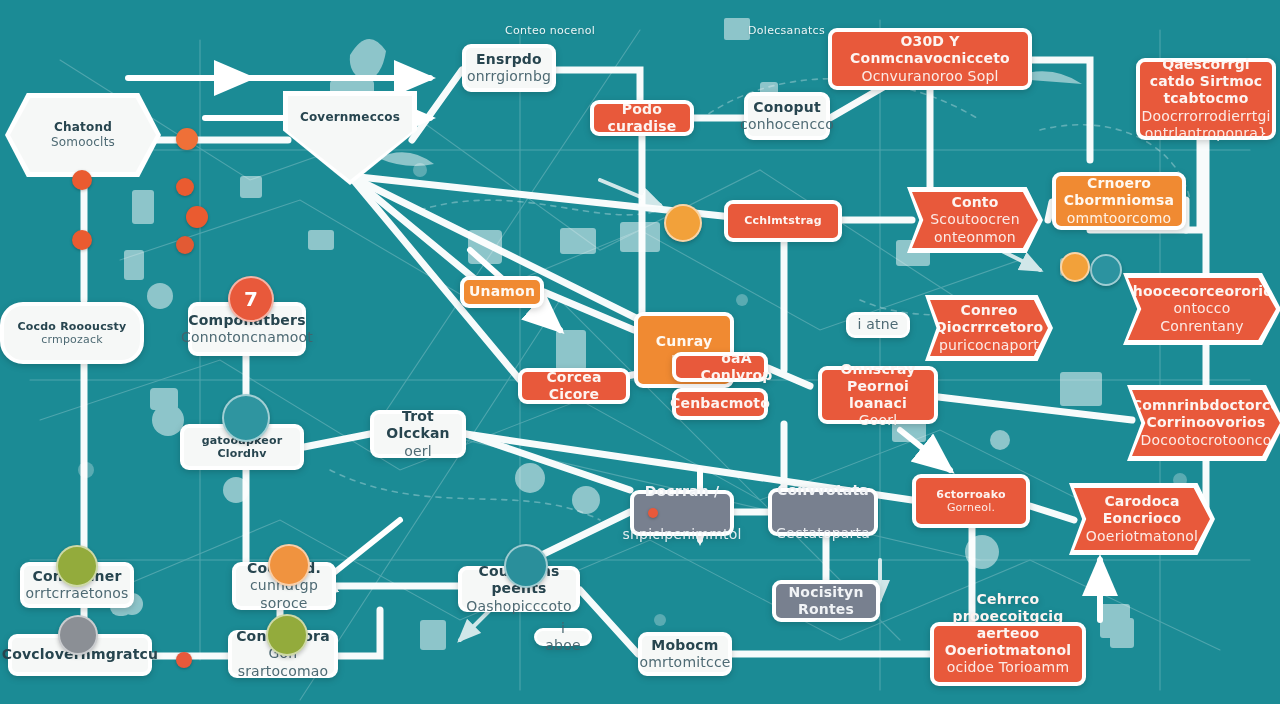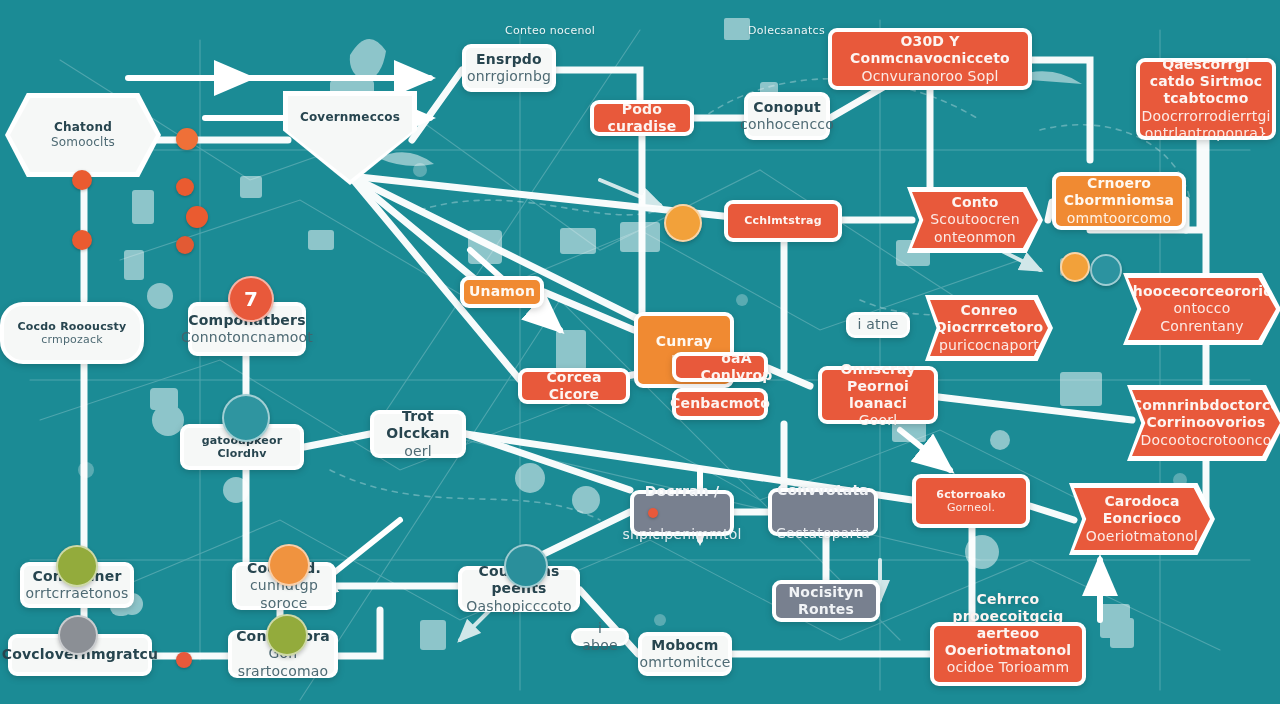--- a/index.html
+++ b/index.html
@@ -369,21 +369,21 @@
         <div class="t1">Mobocm</div>
         <div class="t2">omrtomitcce</div>
       </div>
       <div class="node n-red  sm" style="left: 930px; top: 622px; width: 156px; height: 64px; background: rgb(232, 89, 59); justify-content: flex-end;">
         <div class="t1">Cehrrco prooecoitgcig aerteoo Ooeriotmatonol</div>
         <div class="t2">ocidoe Torioamm</div>
       </div>
       <div class="node n-white sm" style="left: 846px; top: 312px; width: 64px; height: 26px; border-width: 3px;">
         <div class="t2">i atne</div>
       </div>
-      <div class="node n-white sm" style="left: 534px; top: 628px; width: 58px; height: 16px; border-width: 3px; margin-left: 37px;">
+      <div class="node n-white sm" style="left: 534px; top: 628px; width: 58px; height: 16px; border-width: 3px;">
         <div class="t2">i aboe</div>
       </div>
       <div class="badge" style="left: 228px; top: 276px; width: 42px; height: 42px; background: rgb(232, 89, 59); font-size: 20px;">7</div>
       <div class="badge" style="left: 664px; top: 204px; width: 34px; height: 34px; background: rgb(242, 161, 58); font-size: 12px;"></div>
       <div class="badge" style="left: 56px; top: 545px; width: 38px; height: 38px; background: rgb(147, 171, 60); font-size: 12px;"></div>
       <div class="badge" style="left: 58px; top: 615px; width: 36px; height: 36px; background: rgb(139, 143, 149); font-size: 12px;"></div>
       <div class="badge" style="left: 268px; top: 544px; width: 38px; height: 38px; background: rgb(240, 147, 63); font-size: 12px;"></div>
       <div class="badge" style="left: 266px; top: 614px; width: 38px; height: 38px; background: rgb(147, 171, 60); font-size: 12px;"></div>
       <div class="badge" style="left: 222px; top: 394px; width: 44px; height: 44px; background: rgb(47, 149, 160); font-size: 12px;"></div>
       <div class="badge" style="left: 504px; top: 544px; width: 40px; height: 40px; background: rgb(42, 143, 155); font-size: 12px;"></div>

